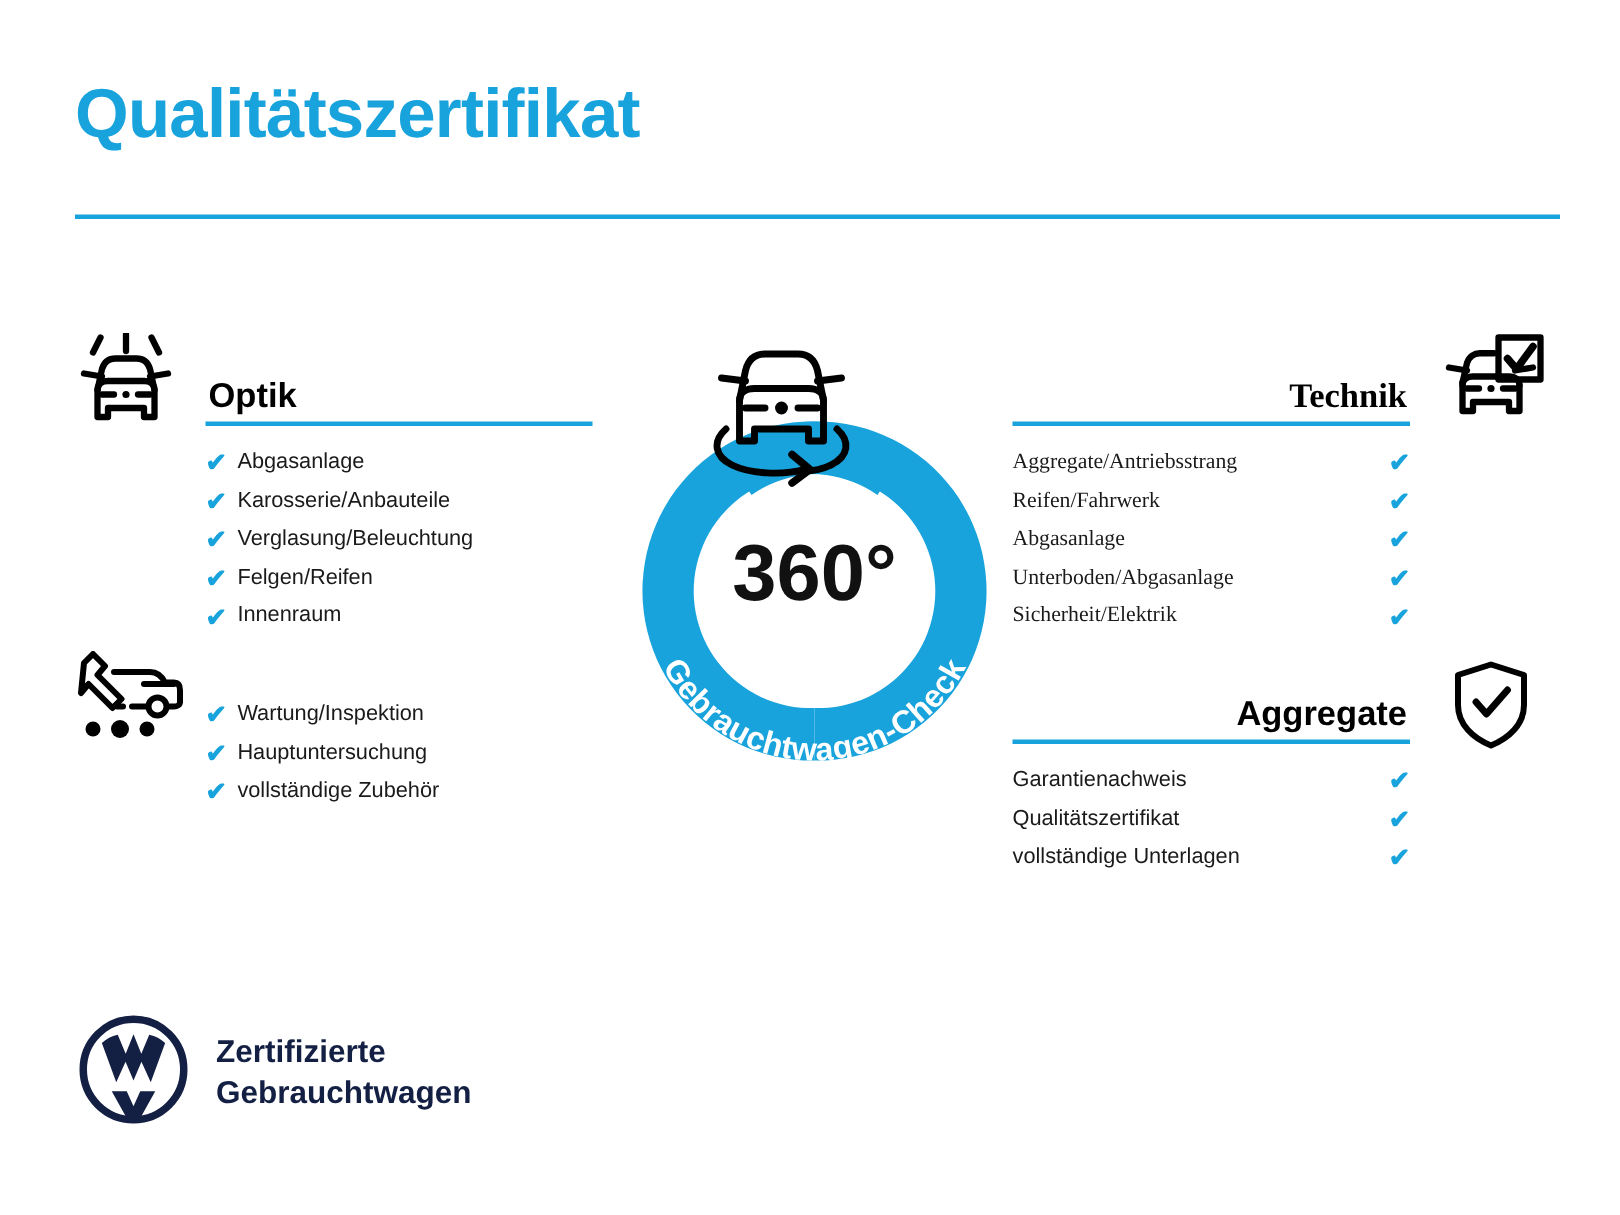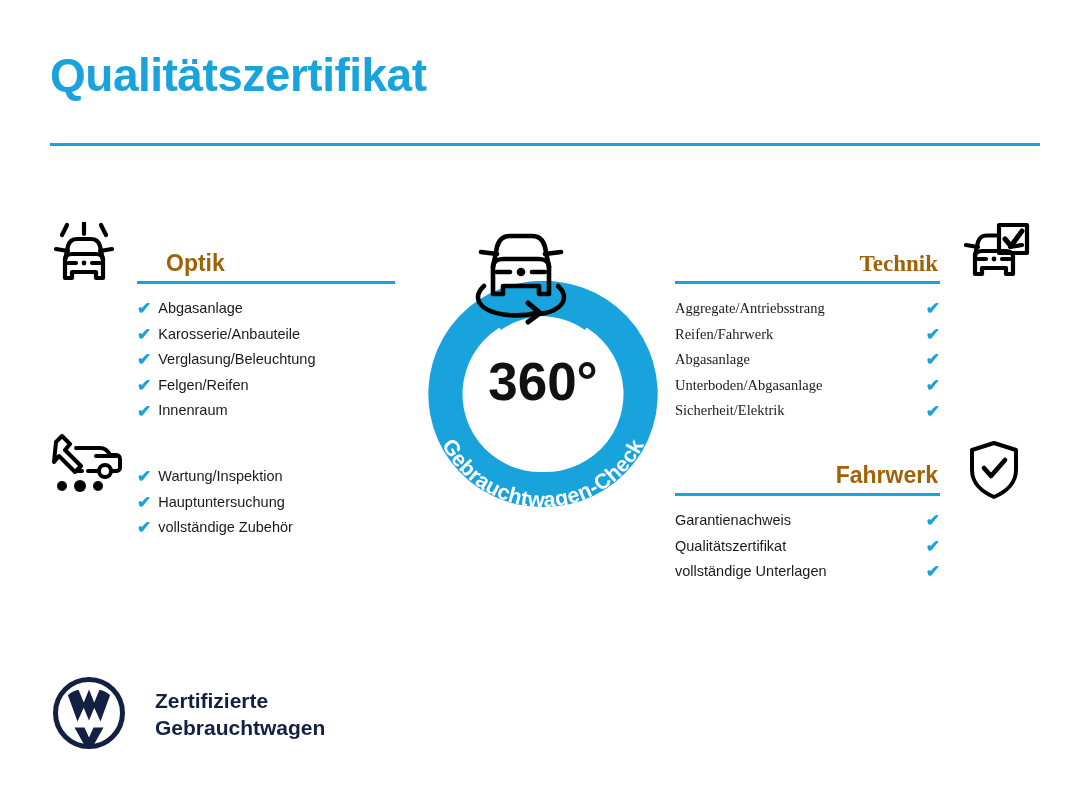--- a/index.html
+++ b/index.html
@@ -41,26 +41,25 @@
   .block {
     position: absolute;
   }
   .block-head {
     position: relative;
     height: 44px;
   }
   .block-title {
     font-size: 23px;
     font-weight: bold;
-    color: #a16207;
+    color: #000000;
     line-height: 1;
     position: absolute;
     bottom: 9px;
     white-space: nowrap;
-    margin-left: 27px;
   }
   .block-rule {
     position: absolute;
     left: 0;
     right: 0;
     bottom: 0;
     height: 3px;
     background: #19A3DC;
   }
   .block-list {
@@ -120,21 +119,20 @@
     height: 300px;
   }
 
   
   #footer-logo {
     position: absolute;
     left: 52px;
     top: 676px;
     display: flex;
     align-items: center;
-    gap: 11px;
   }
   #footer-logo .vw-mark { flex: 0 0 auto; }
   .footer-text {
     margin-left: 18px;
     font-size: 21px;
     font-weight: bold;
     color: #131F43;
     line-height: 1.28;
   }
   .footer-text div { white-space: nowrap; }
@@ -266,21 +264,21 @@
       </li>
     <li>
         <span>Sicherheit/Elektrik</span>
         <span class="tick">✔</span>
       </li>
   </ul>
 </div>
 
 <div class="block right" id="block-garantie">
   <div class="block-head">
-    <div class="block-title">Fahrwerk</div>
+    <div class="block-title">Aggregate</div>
     <div class="block-rule"></div>
   </div>
   <ul class="block-list">
     <li>
         <span>Garantienachweis</span>
         <span class="tick">✔</span>
       </li>
     <li>
         <span>Qualitätszertifikat</span>
         <span class="tick">✔</span>

